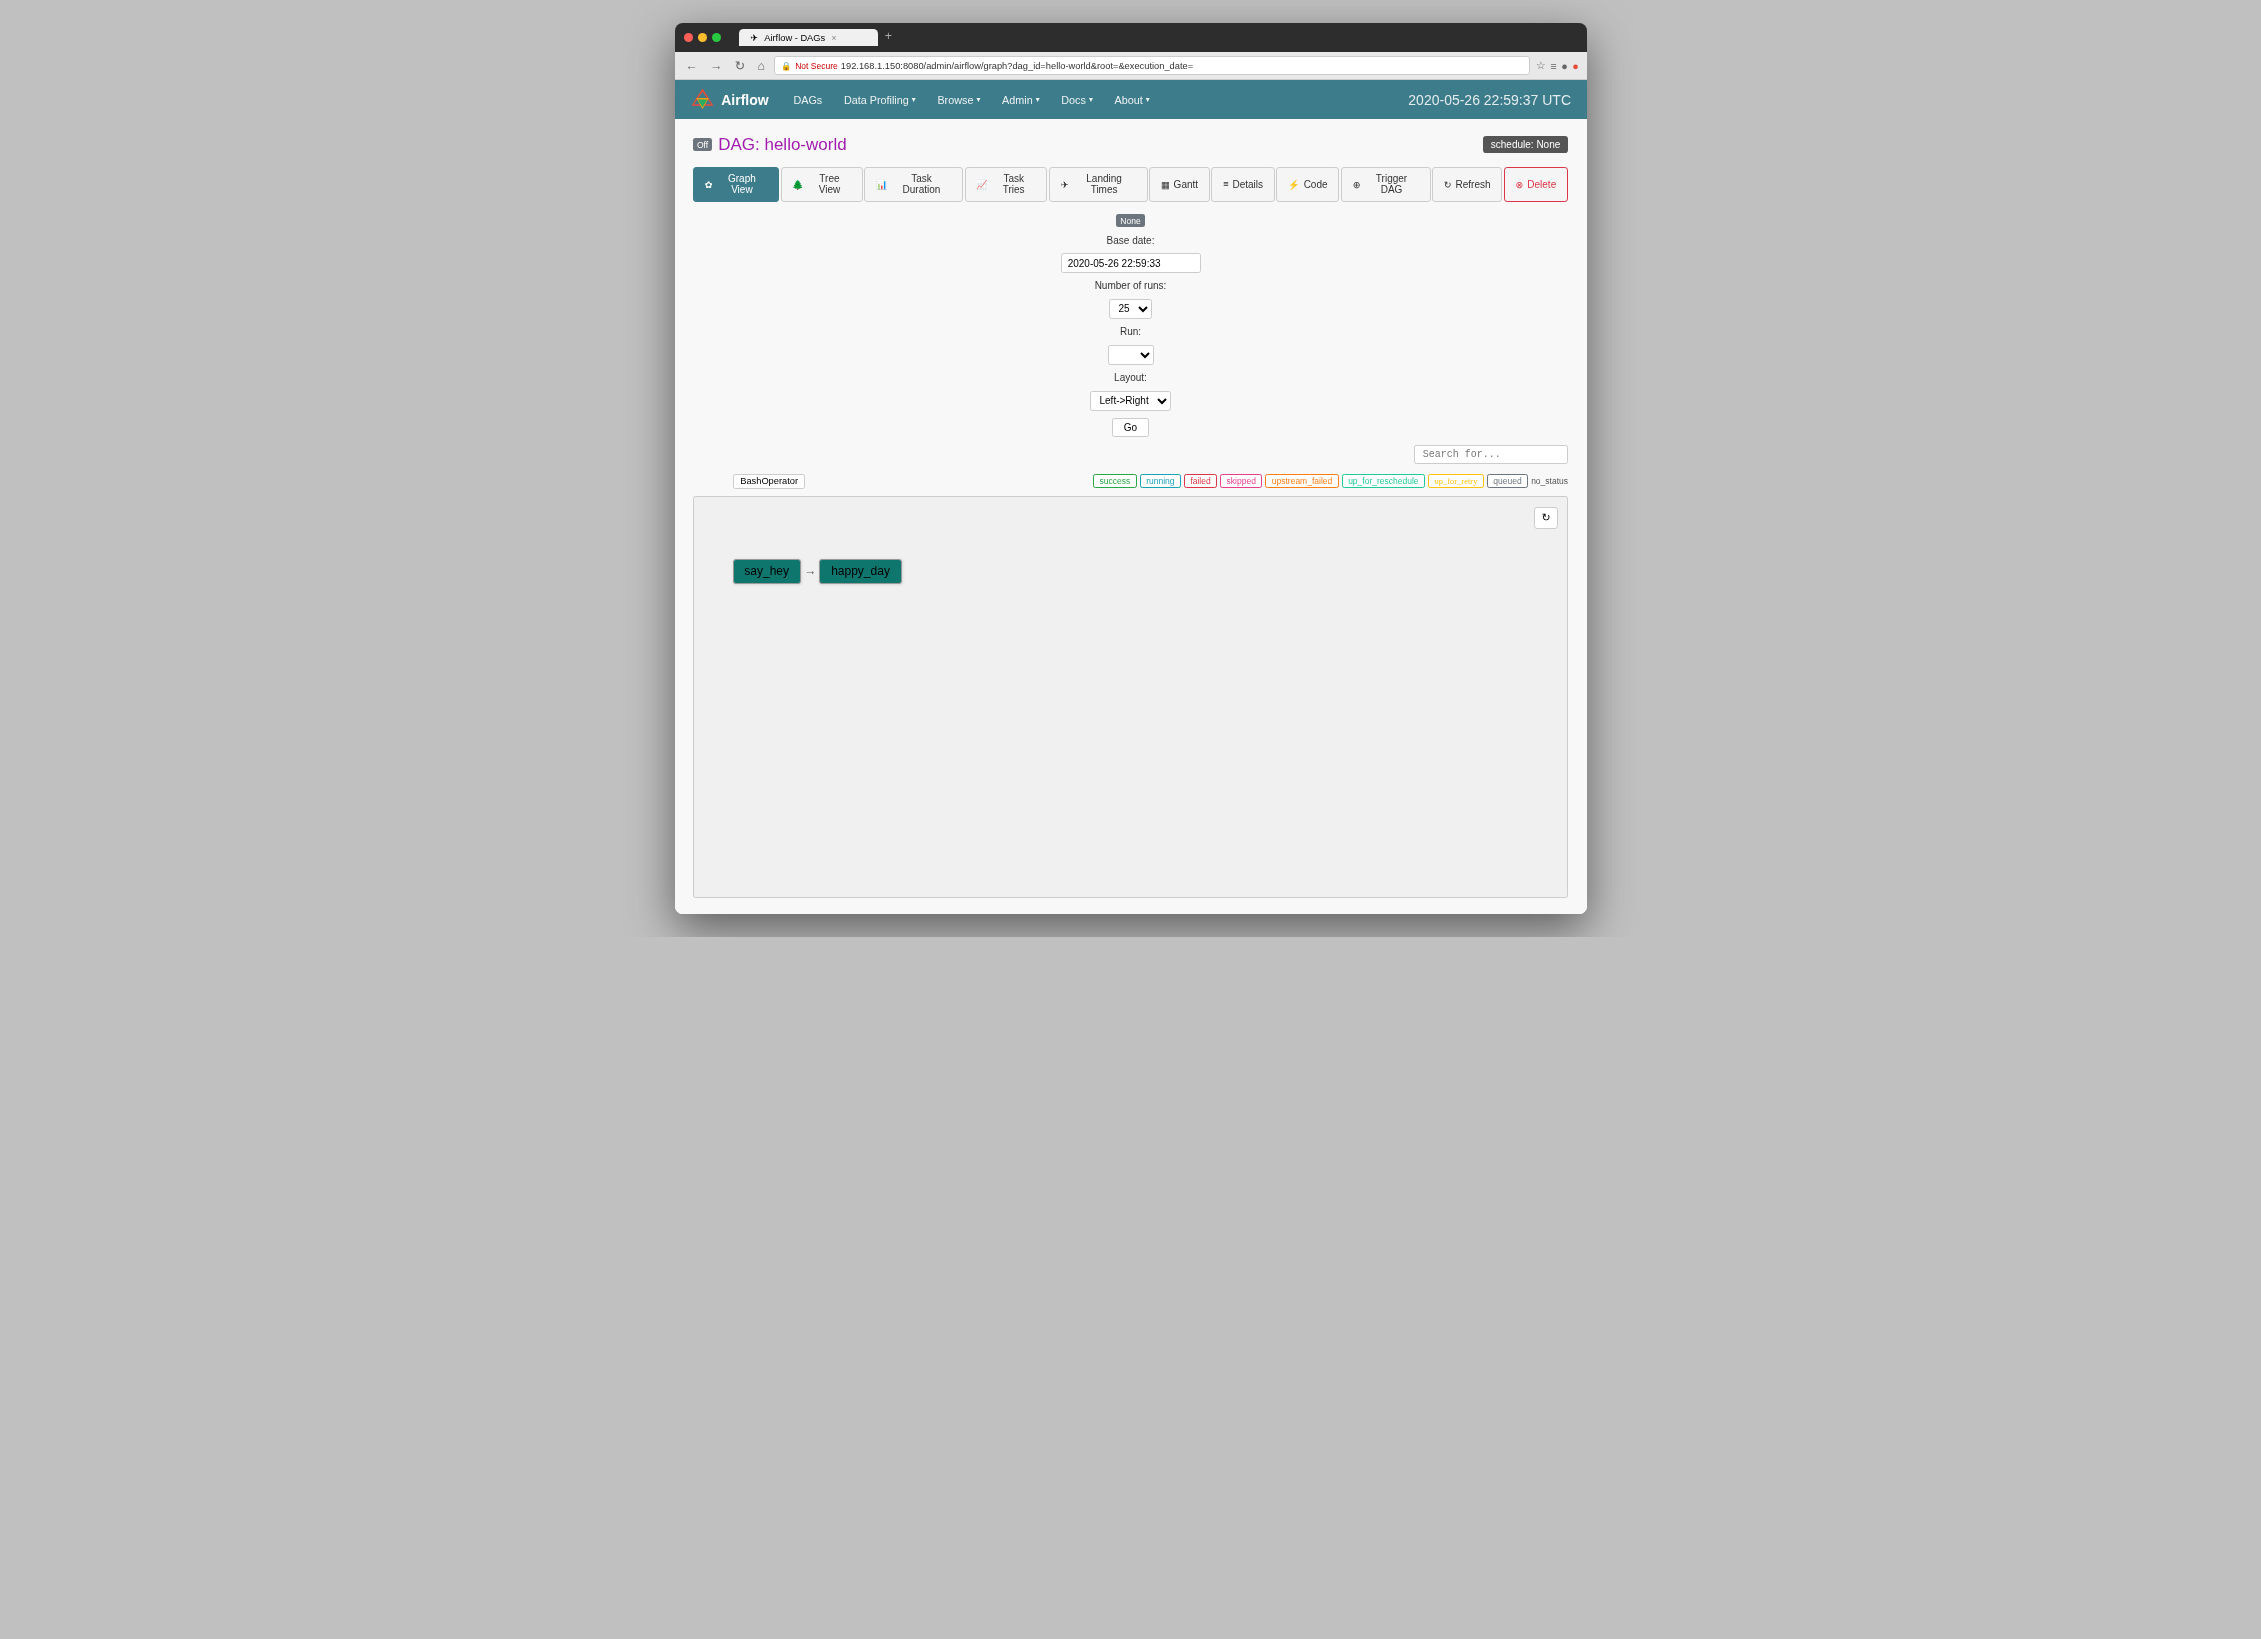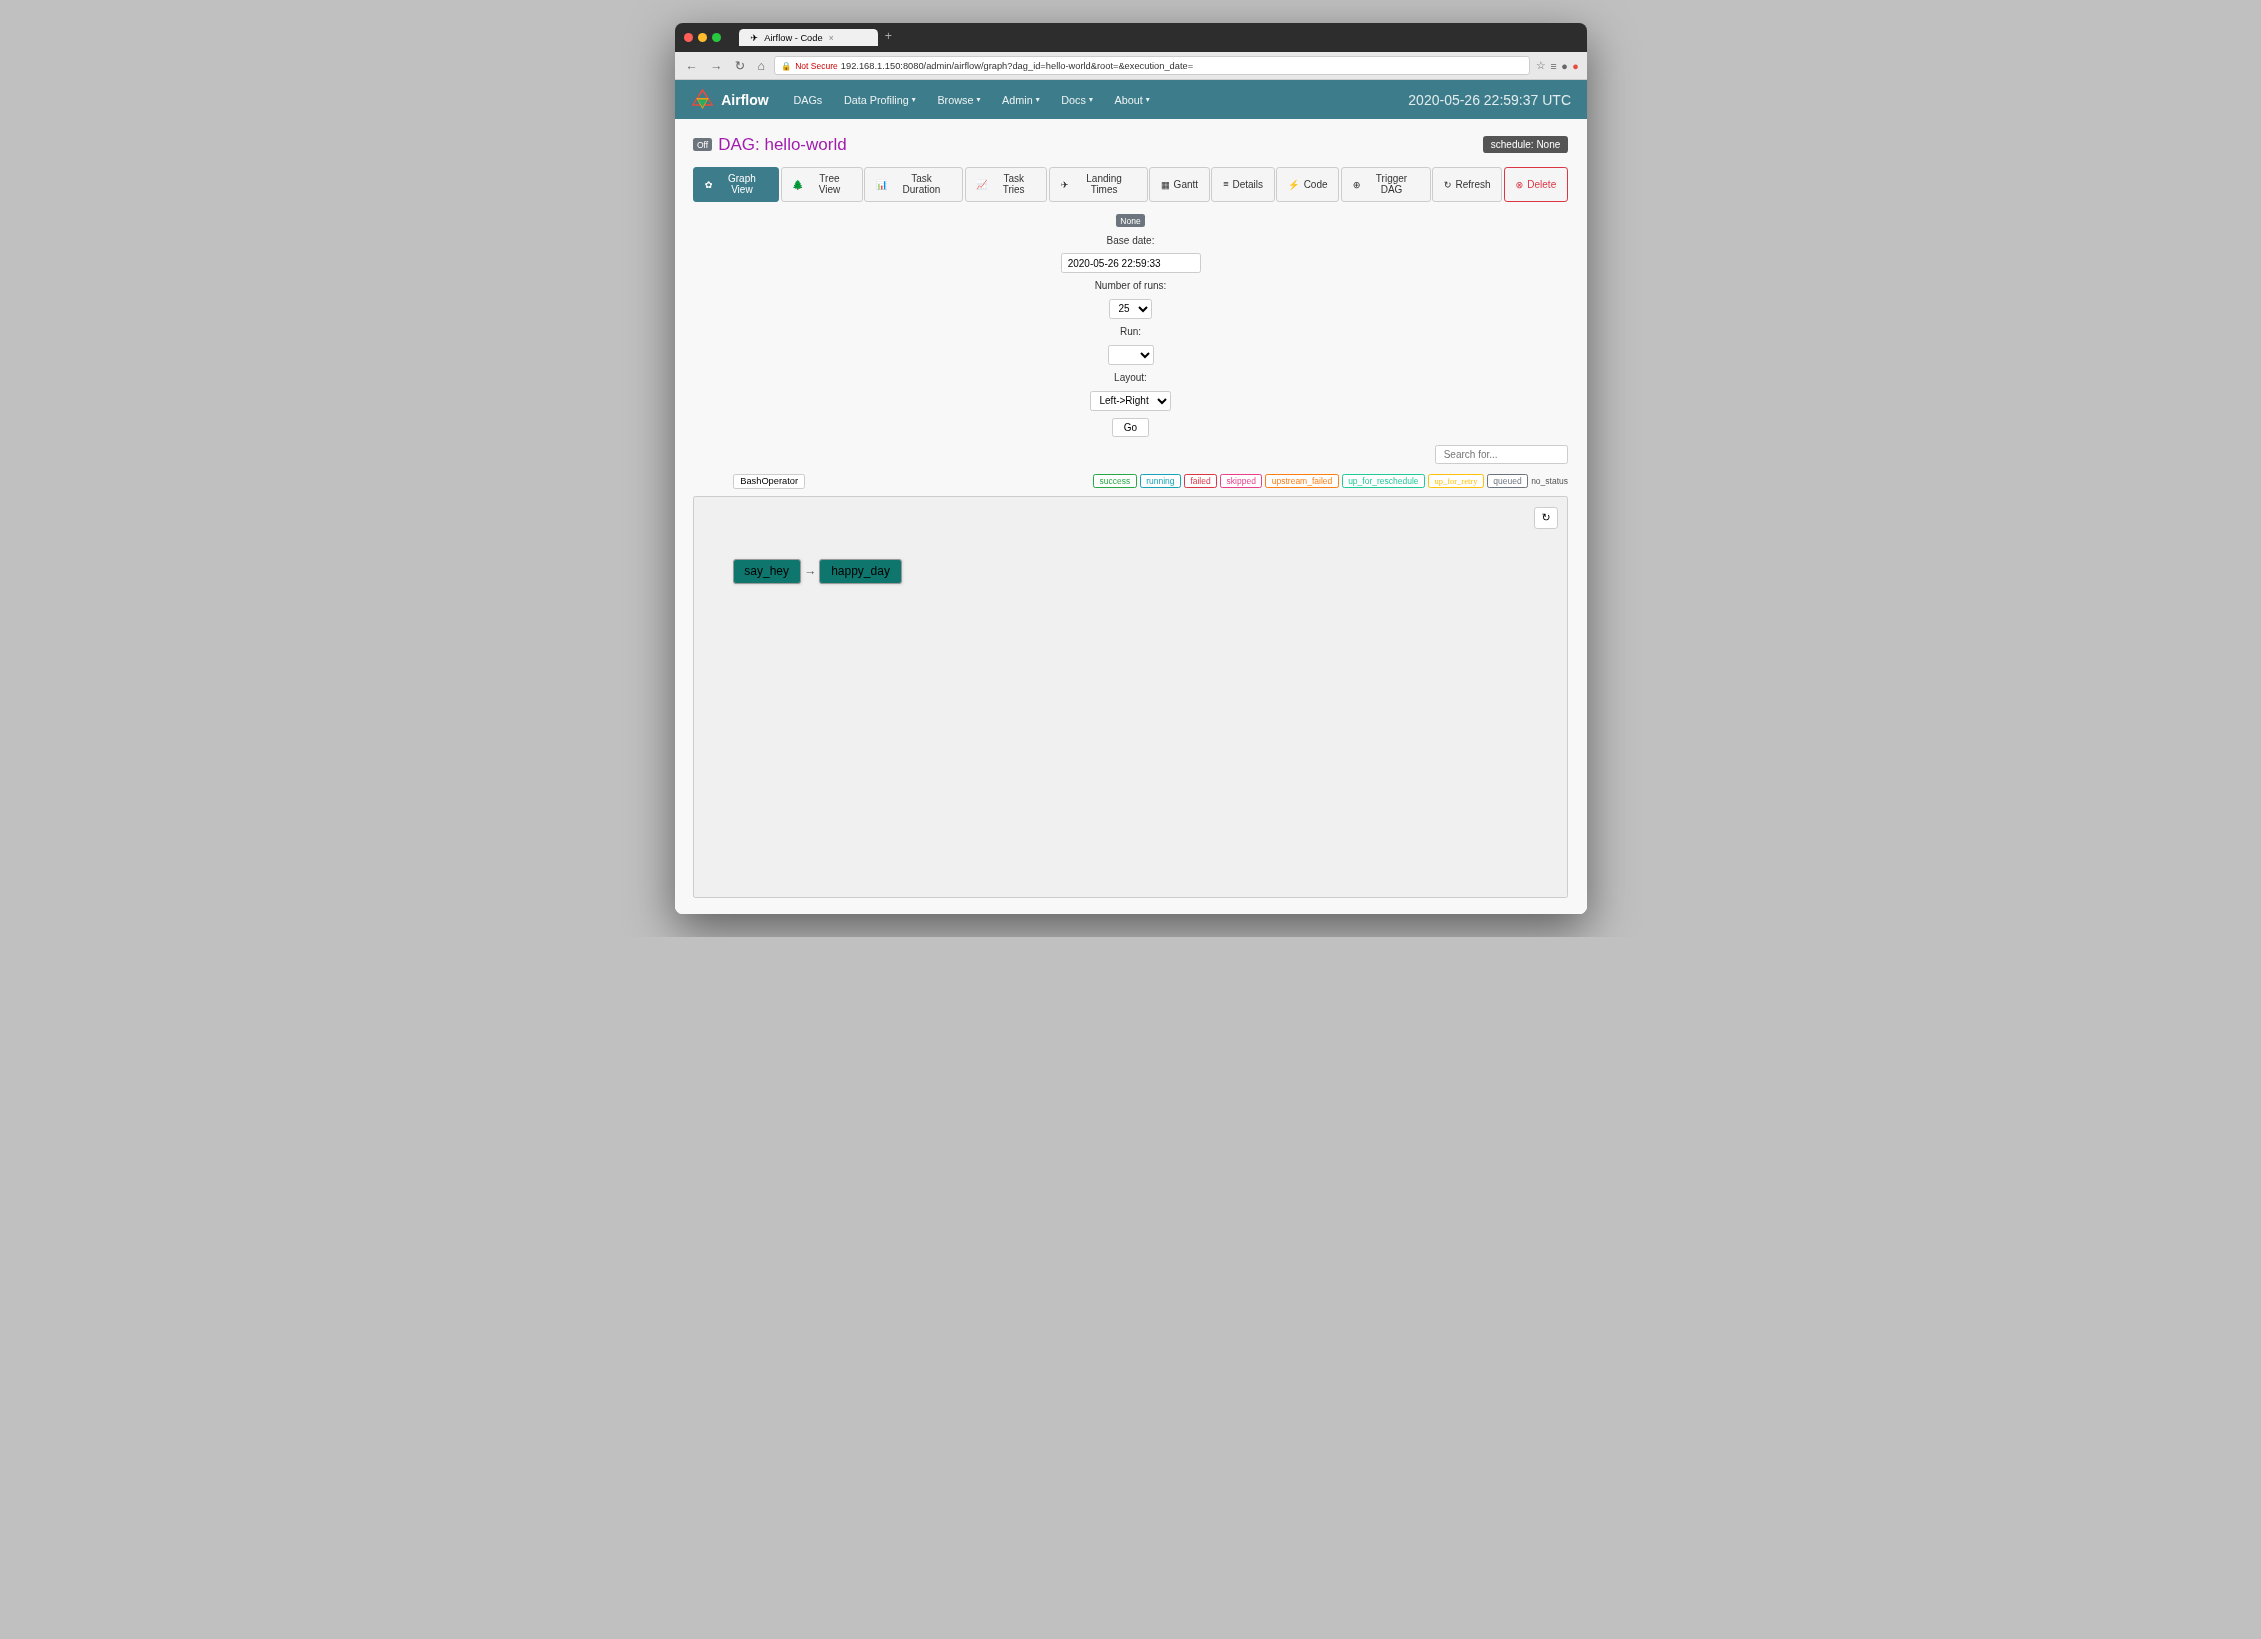--- a/index.html
+++ b/index.html
@@ -216,22 +216,23 @@
       padding: 3.1px 10.8px;
       font-size: 10px;
       cursor: pointer;
     }
     .search-input {
       margin-left: auto;
       border: 0.8px solid #ccc;
       border-radius: 2.3px;
       padding: 3.1px 7.7px;
       font-size: 10px;
-      width: 133px;
+      width: 154px;
       color: #999;
+      font-family: Liberation Mono, monospace;
     }
 
     
     .legend-bar {
       display: flex;
       align-items: center;
       justify-content: space-between;
       margin-bottom: 7.7px;
       padding-left: 40px;
     }
@@ -314,21 +315,21 @@
 
   <div class="browser-titlebar">
     <div class="traffic-lights">
       <div class="traffic-light tl-red"></div>
       <div class="traffic-light tl-yellow"></div>
       <div class="traffic-light tl-green"></div>
     </div>
     <div class="browser-tab-bar" style="flex:1; background:transparent; padding:0; margin-left:12.4px; align-items:center;">
       <div class="browser-tab">
         <span style="font-size:9.3px;">✈</span>
-        <span>Airflow - Code</span>
+        <span>Airflow - DAGs</span>
         <span class="tab-close">×</span>
       </div>
       <span class="tab-new">+</span>
     </div>
   </div>
 
   <div class="browser-toolbar">
     <button class="nav-btn">←</button>
     <button class="nav-btn">→</button>
     <button class="nav-btn">↻</button>

